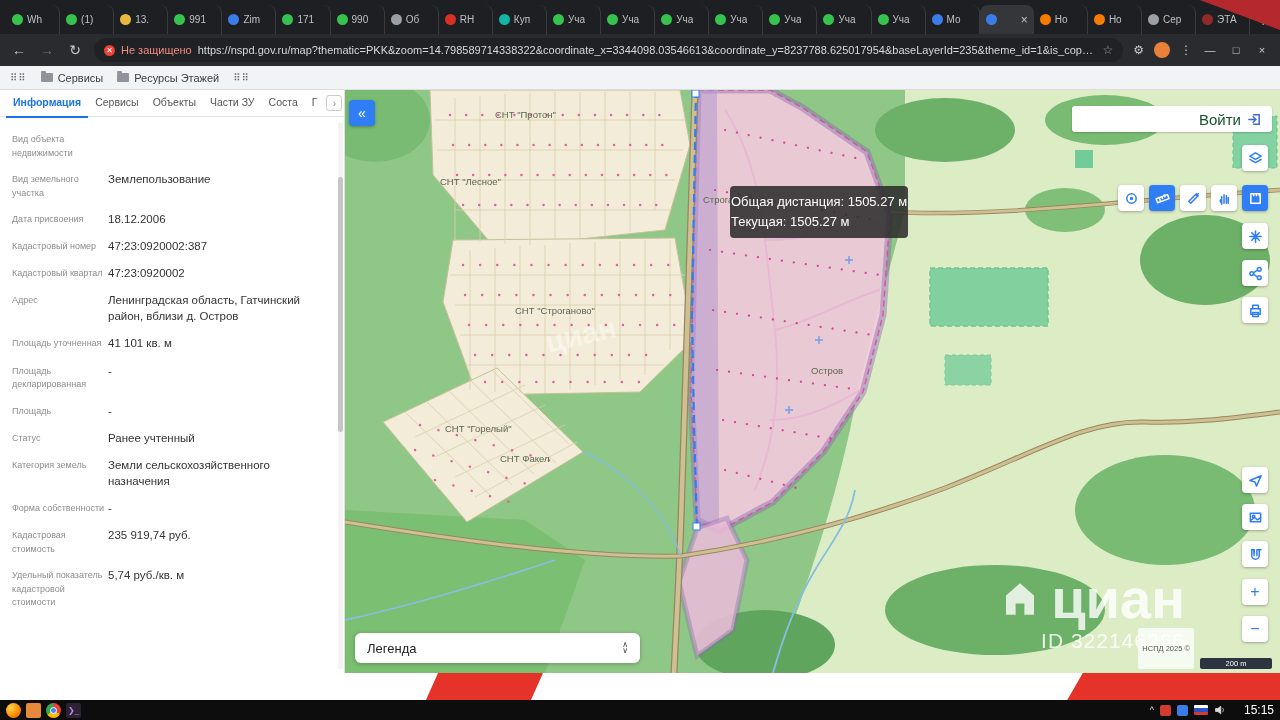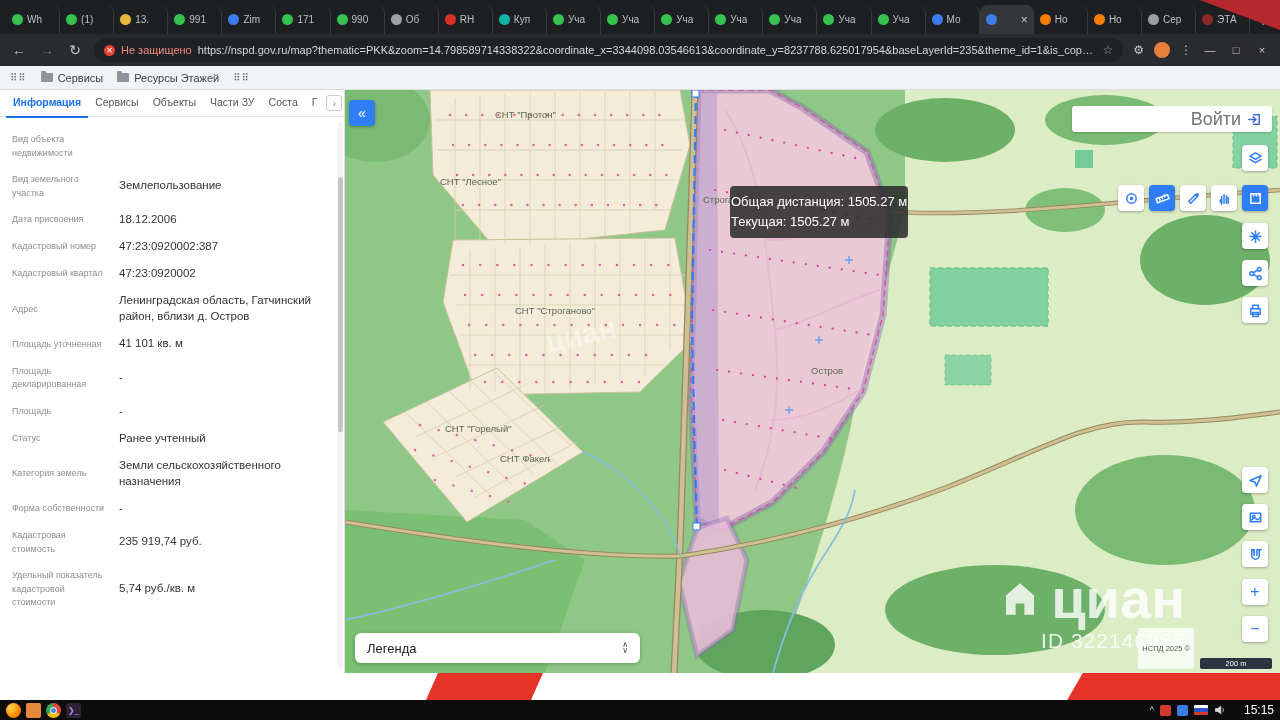--- a/index.html
+++ b/index.html
@@ -43,34 +43,34 @@
   
   #main{position:absolute;top:90px;left:0;width:1280px;height:583px;display:flex;background:#fff;}
 
   
   #panel{width:345px;flex:0 0 345px;background:#fff;position:relative;overflow:hidden;border-right:1px solid #e0e0e0;}
   #panel-tabs{height:27px;border-bottom:1px solid #e4e4e4;display:flex;align-items:center;padding-left:6px;font-size:10.5px;color:#555;}
   .ptab{padding:0 7px;height:29px;display:flex;align-items:center;border-bottom:2px solid transparent;white-space:nowrap;}
   .ptab.active{color:#1a73e8;border-bottom-color:#1a73e8;font-weight:bold;}
   #ptab-more{width:16px;height:16px;border:1px solid #ccc;border-radius:3px;font-size:10px;color:#888;display:flex;align-items:center;justify-content:center;margin-left:2px;}
   #fields{padding:14px 14px 0 12px;}
-  .field-row{display:flex;gap:11px;margin-bottom:11px;align-items:center;}
+  .field-row{display:flex;gap:0;margin-bottom:11px;}
   .f-label{flex:0 0 96px;font-size:9px;color:#8d8d8d;line-height:1.5;padding-top:2px;}
   .f-value{flex:1;font-size:11.5px;color:#333;line-height:1.4;}
   #panel-scroll{position:absolute;right:1px;top:32px;bottom:4px;width:5px;background:#f3f3f3;border-radius:3px;}
   #panel-thumb{position:absolute;top:55px;left:0;width:5px;height:255px;background:#c6c6c6;border-radius:3px;}
 
   
   #map{flex:1;position:relative;overflow:hidden;background:#8fc786;}
   #map svg.terrain{position:absolute;inset:0;width:100%;height:100%;}
   .maplabel{font-size:9.5px;fill:#5d6650;}
 
   #collapse-btn{position:absolute;left:4px;top:10px;width:26px;height:26px;background:var(--accent);color:#fff;border-radius:4px;display:flex;align-items:center;justify-content:center;font-size:14px;box-shadow:0 1px 3px rgba(0,0,0,.3);}
   #login-bar{position:absolute;top:16px;right:8px;width:200px;height:26px;background:#fff;border-radius:3px;display:flex;align-items:center;justify-content:flex-end;gap:6px;padding:0 10px;box-shadow:0 1px 2px rgba(0,0,0,.2);}
-  #login-bar span{color:#737373;font-size:18px;}
+  #login-bar span{color:#14532d;font-size:15px;}
   #tooltip{position:absolute;left:385px;top:96px;background:rgba(45,45,45,.88);color:#fff;font-size:13px;line-height:1.55;padding:6px 1px;border-radius:4px;white-space:nowrap;z-index:4;}
   #legend{position:absolute;left:10px;bottom:10px;width:285px;height:30px;background:#fff;border-radius:6px;box-shadow:0 1px 4px rgba(0,0,0,.25);display:flex;align-items:center;padding:0 12px;font-size:13px;color:#222;}
   #legend .updown{margin-left:auto;display:flex;flex-direction:column;line-height:6px;font-size:8px;color:#444;}
 
   .mapbtn{position:absolute;right:12px;width:26px;height:26px;background:#fff;border-radius:4px;box-shadow:0 1px 3px rgba(0,0,0,.3);display:flex;align-items:center;justify-content:center;color:var(--accent);font-size:14px;}
   .mapbtn.primary{background:var(--accent);color:#fff;}
   .mapbtn svg{width:15px;height:15px;stroke:currentColor;fill:none;stroke-width:1.6;stroke-linecap:round;stroke-linejoin:round;}
   #toolrow{position:absolute;top:95px;right:12px;display:flex;gap:5px;}
   #toolrow .mapbtn{position:static;}
 

